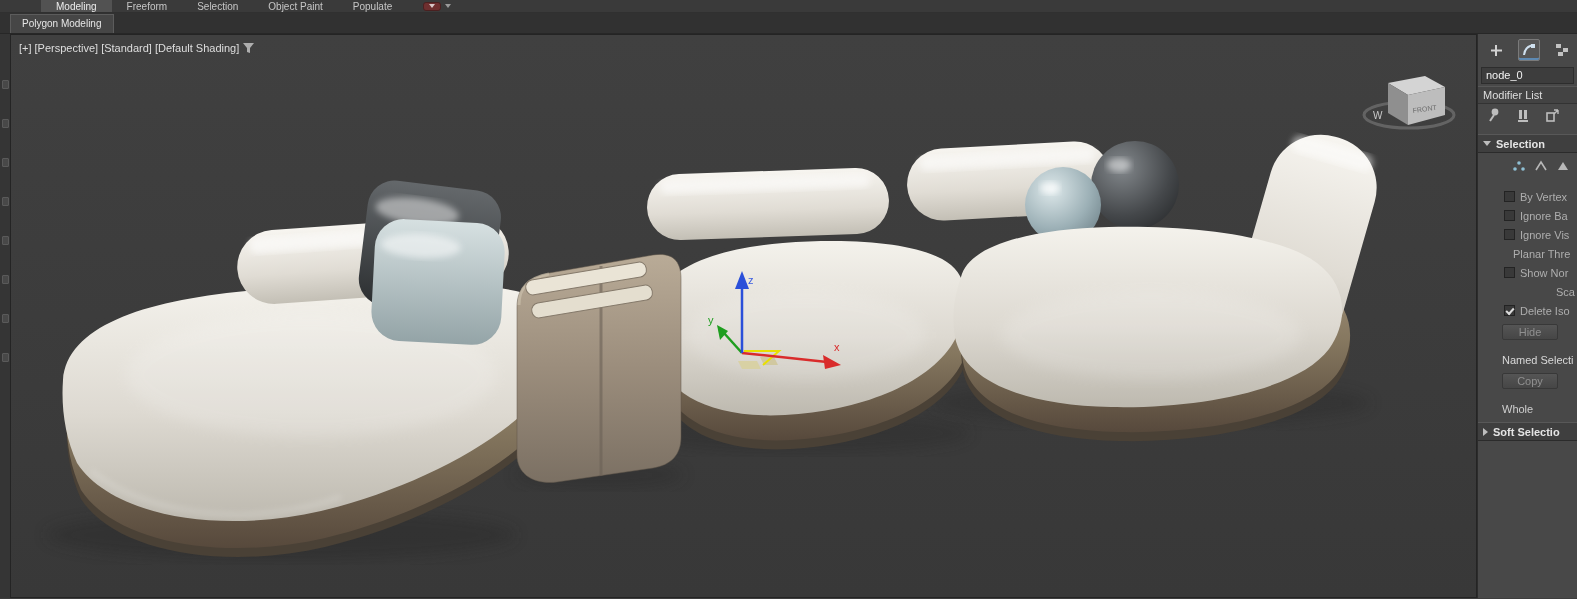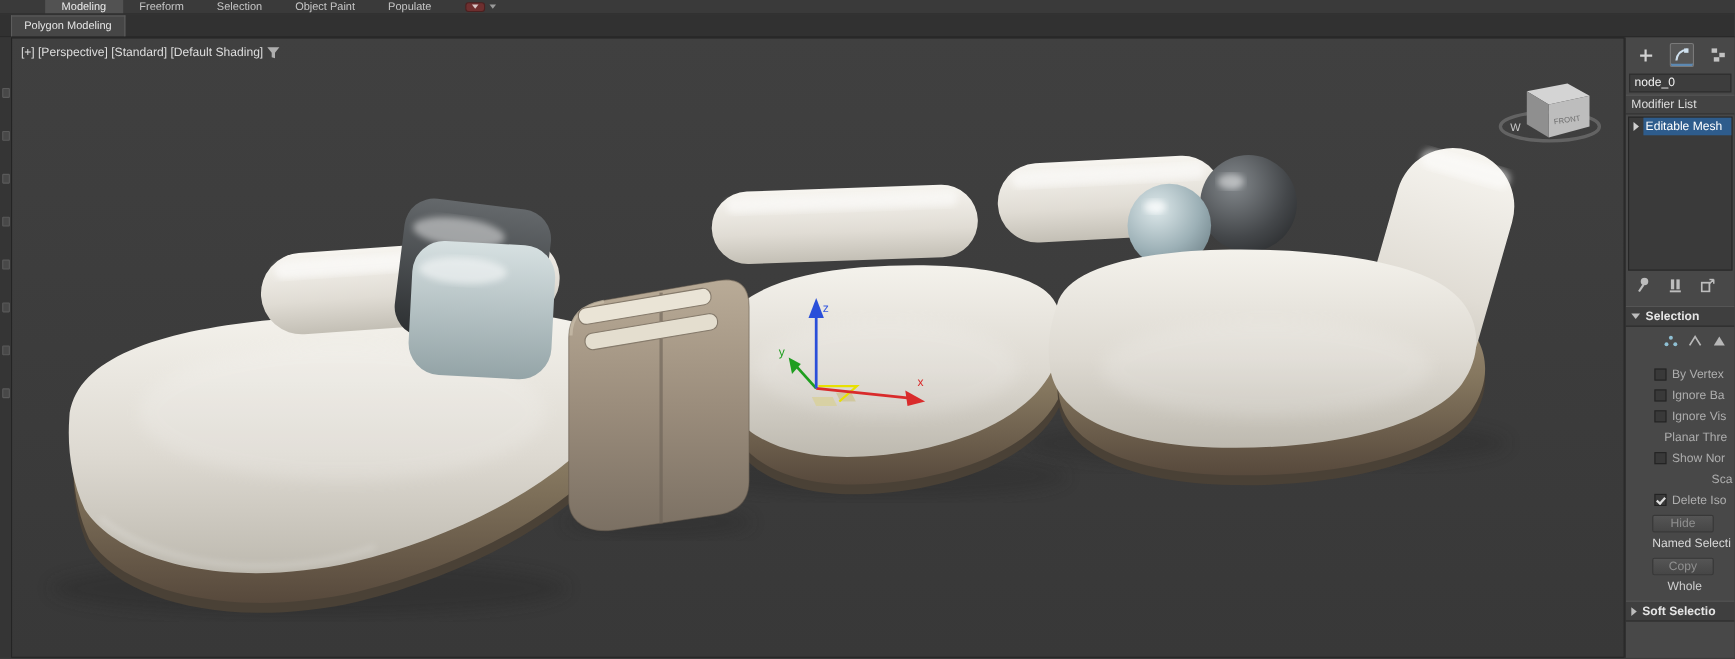--- a/index.html
+++ b/index.html
@@ -67,24 +67,24 @@
   .subobj-row{height:26px;display:flex;align-items:center;padding-left:33px;gap:6px;flex:0 0 auto}
   .subobj{width:16px;height:16px;display:flex;align-items:center;justify-content:center;flex:0 0 auto}
   .cb-rows{margin-top:8px}
   .cb-row{height:19px;display:flex;align-items:center;padding-left:26px;gap:5px;color:#aeaeae;
     white-space:nowrap}
   .cb-row.lab-mid{padding-left:35px}
   .cb-row.lab-far{padding-left:78px}
   .cb{width:11px;height:11px;background:#393939;border:1px solid #232323;position:relative;flex:0 0 auto}
   .cb.checked::after{content:"";position:absolute;left:1px;top:2px;width:6px;height:3px;
     border-left:2px solid #dcdcdc;border-bottom:2px solid #dcdcdc;transform:rotate(-48deg)}
-  .panel-btn{margin:4px 0 2px 24px;width:56px;height:16px;background:linear-gradient(#555,#464646);
+  .panel-btn{margin:4px 0 12px 24px;width:56px;height:16px;background:linear-gradient(#555,#464646);
     border:1px solid #383838;border-radius:2px;text-align:center;line-height:14px;color:#909090;flex:0 0 auto}
   .named-lbl{padding-left:24px;height:17px;line-height:17px;color:#d8d8d8;flex:0 0 auto;white-space:nowrap}
-  .whole-lbl{padding-left:38px;height:16px;line-height:16px;color:#cfcfcf;flex:0 0 auto}
+  .whole-lbl{padding-left:24px;height:16px;line-height:16px;color:#cfcfcf;flex:0 0 auto}
   .soft-hdr{margin-top:5px}
 </style>
 </head>
 <body>
 
 <div class="ribbon-tabbar">
   <div class="ribbon-tab active">Modeling</div>
   <div class="ribbon-tab">Freeform</div>
   <div class="ribbon-tab">Selection</div>
   <div class="ribbon-tab">Object Paint</div>
@@ -283,28 +283,20 @@
             <rect x="8" y="5" width="5" height="4" fill="#c2c2c2"></rect>
             <rect x="3" y="9" width="5" height="4" fill="#c2c2c2"></rect>
           </svg>
       </div>
     </div>
 
     <div class="objname">node_0</div>
 
     <div class="modlist">Modifier List</div>
 
-    <div class="stackbox">
-      <div class="stackrow">
-        <div class="gutter">
-            <div class="tri-right-dark"></div>
-          </div>
-        <div class="lbl">Editable Mesh</div>
-      </div>
-    </div>
 
     <div class="toolrow">
       <svg width="12" height="14" viewBox="0 0 12 14">
         <circle cx="7" cy="4" r="3.4" fill="#bdbdbd"></circle>
           <path d="M6 7 L2 13" stroke="#bdbdbd" stroke-width="2"></path>
       </svg>
       <svg width="12" height="13" viewBox="0 0 12 13">
         <rect x="2" y="1" width="3" height="9" fill="#bdbdbd"></rect>
           <rect x="7" y="1" width="3" height="9" fill="#bdbdbd"></rect>
           <rect x="1" y="11" width="10" height="2" fill="#bdbdbd"></rect>

